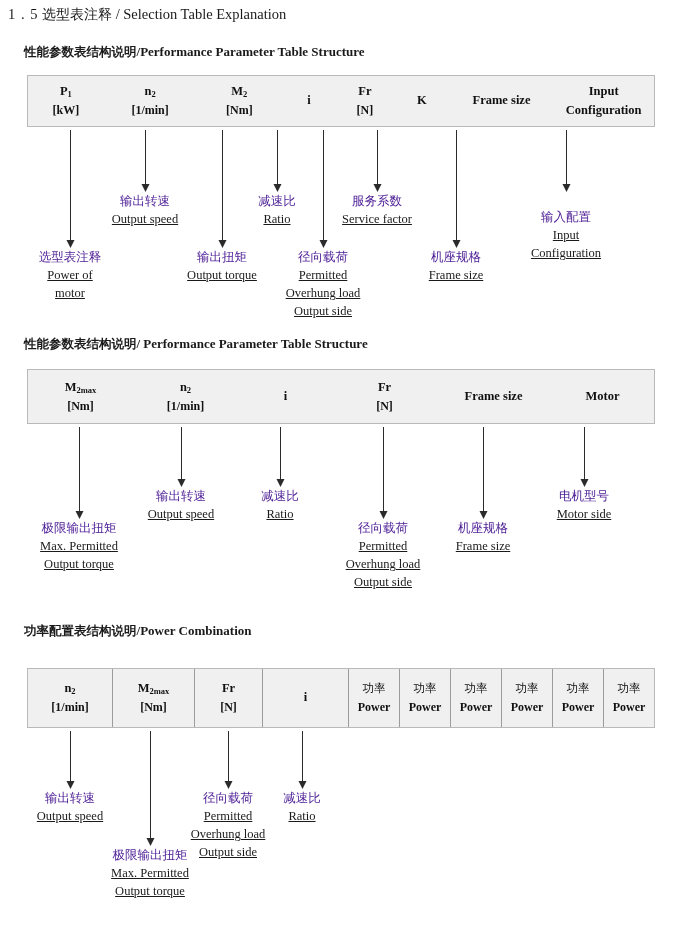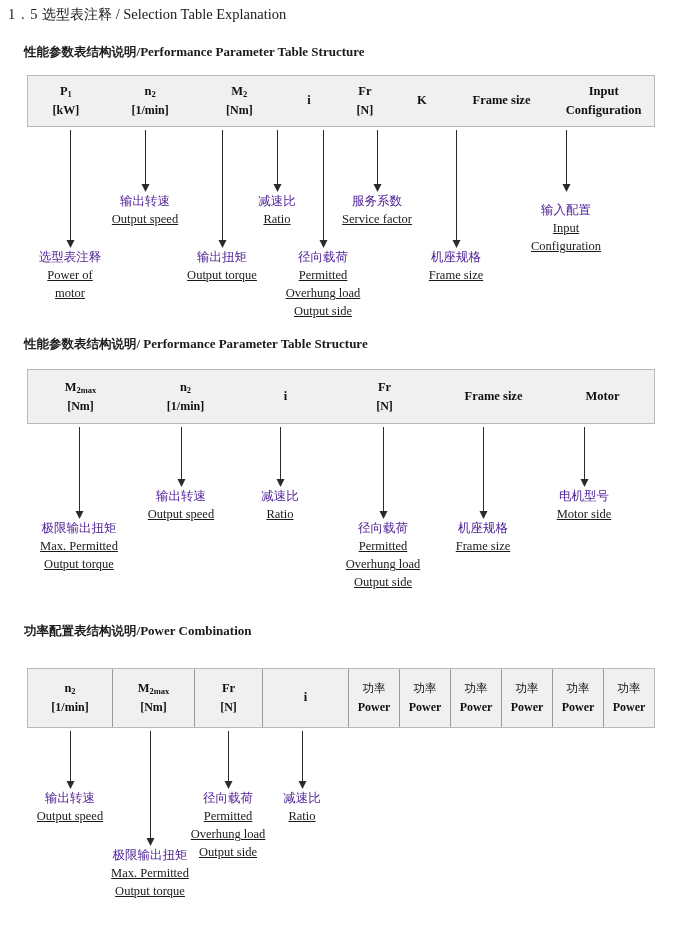--- a/index.html
+++ b/index.html
@@ -245,21 +245,21 @@
   <span class="en">Output side</span>
 </div>
 <div class="ann" style="left:377px; top:192px;">
   <span class="cn">服务系数</span>
   <span class="en">Service factor</span>
 </div>
 <div class="ann" style="left:456px; top:248px;">
   <span class="cn">机座规格</span>
   <span class="en">Frame size</span>
 </div>
-<div class="ann" style="left:566px; top:201px;">
+<div class="ann" style="left:566px; top:208px;">
   <span class="cn">输入配置</span>
   <span class="en">Input</span>
   <span class="en">Configuration</span>
 </div>
 
 <div class="section-title" style="top:336px">
   <span class="cn">性能参数表结构说明</span><span class="en">/</span>
   <span class="en">Performance Parameter Table Structure</span>
 </div>
 

